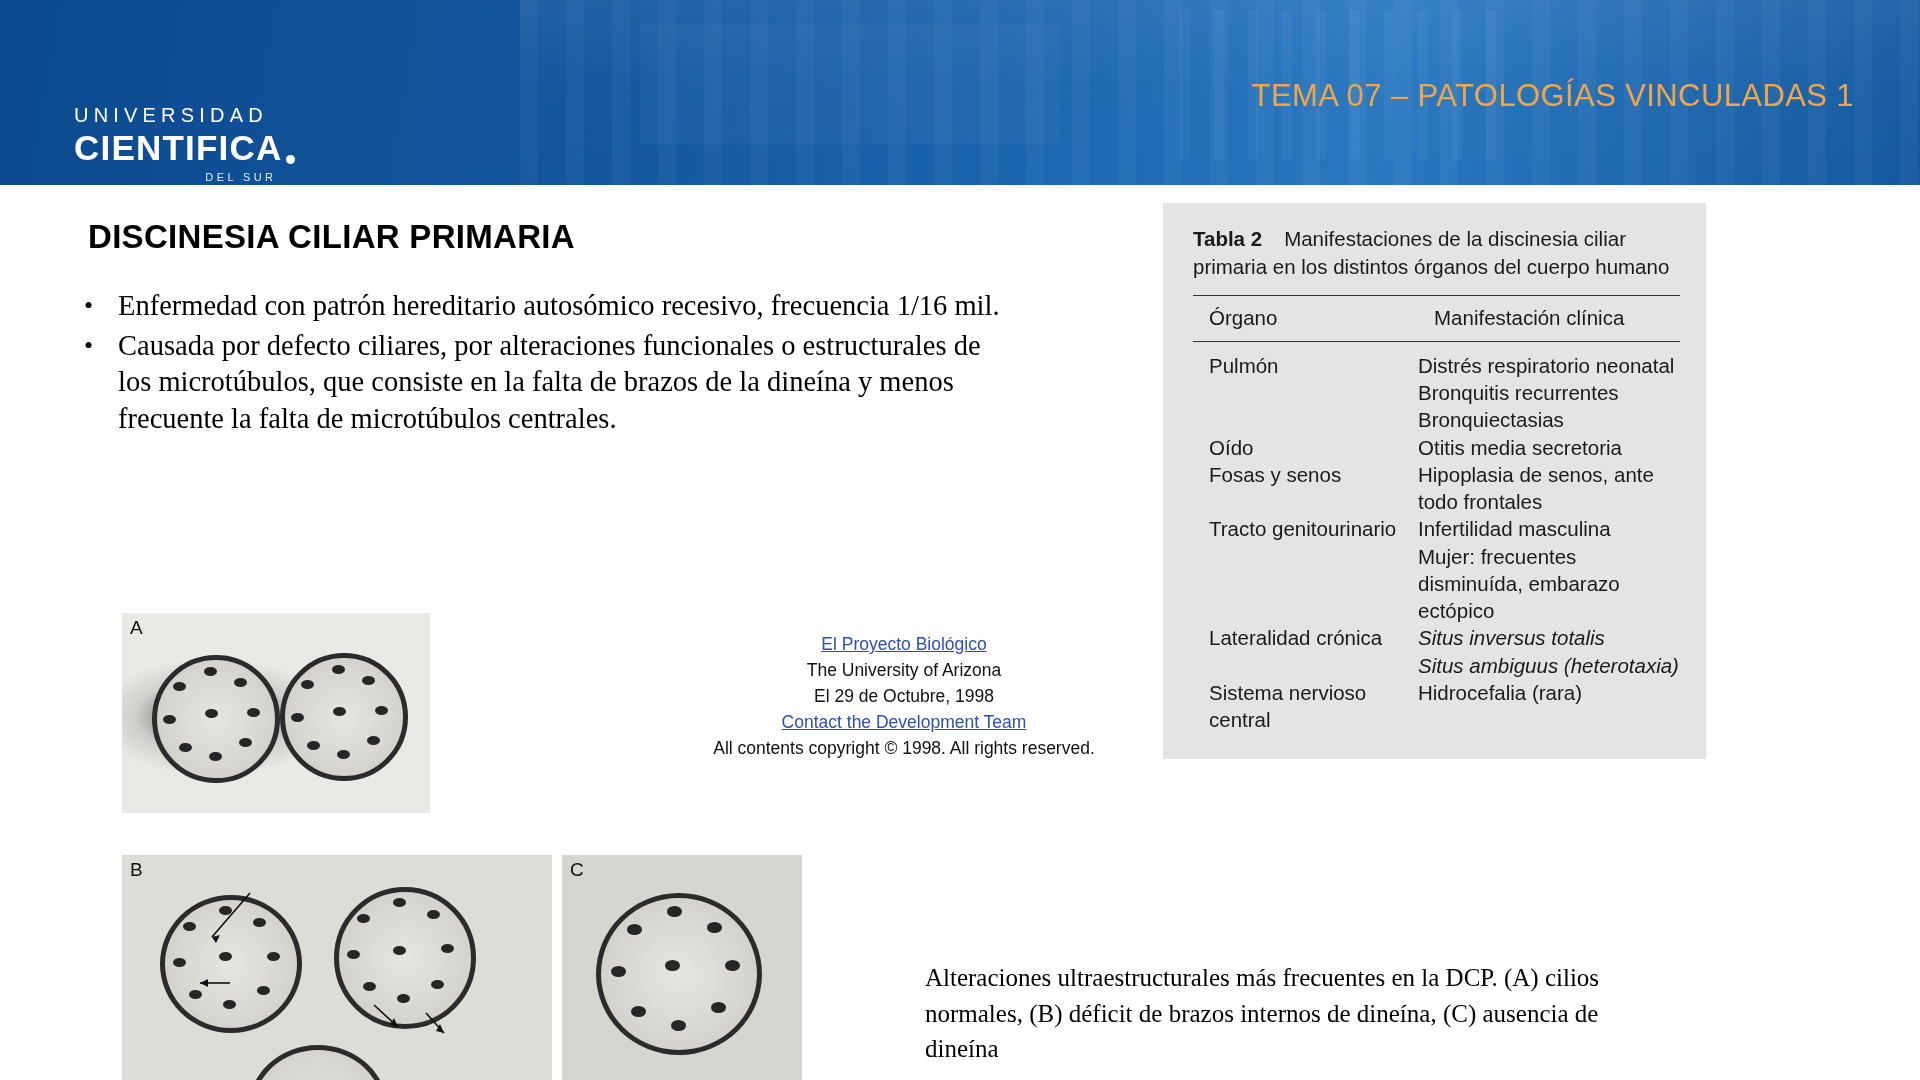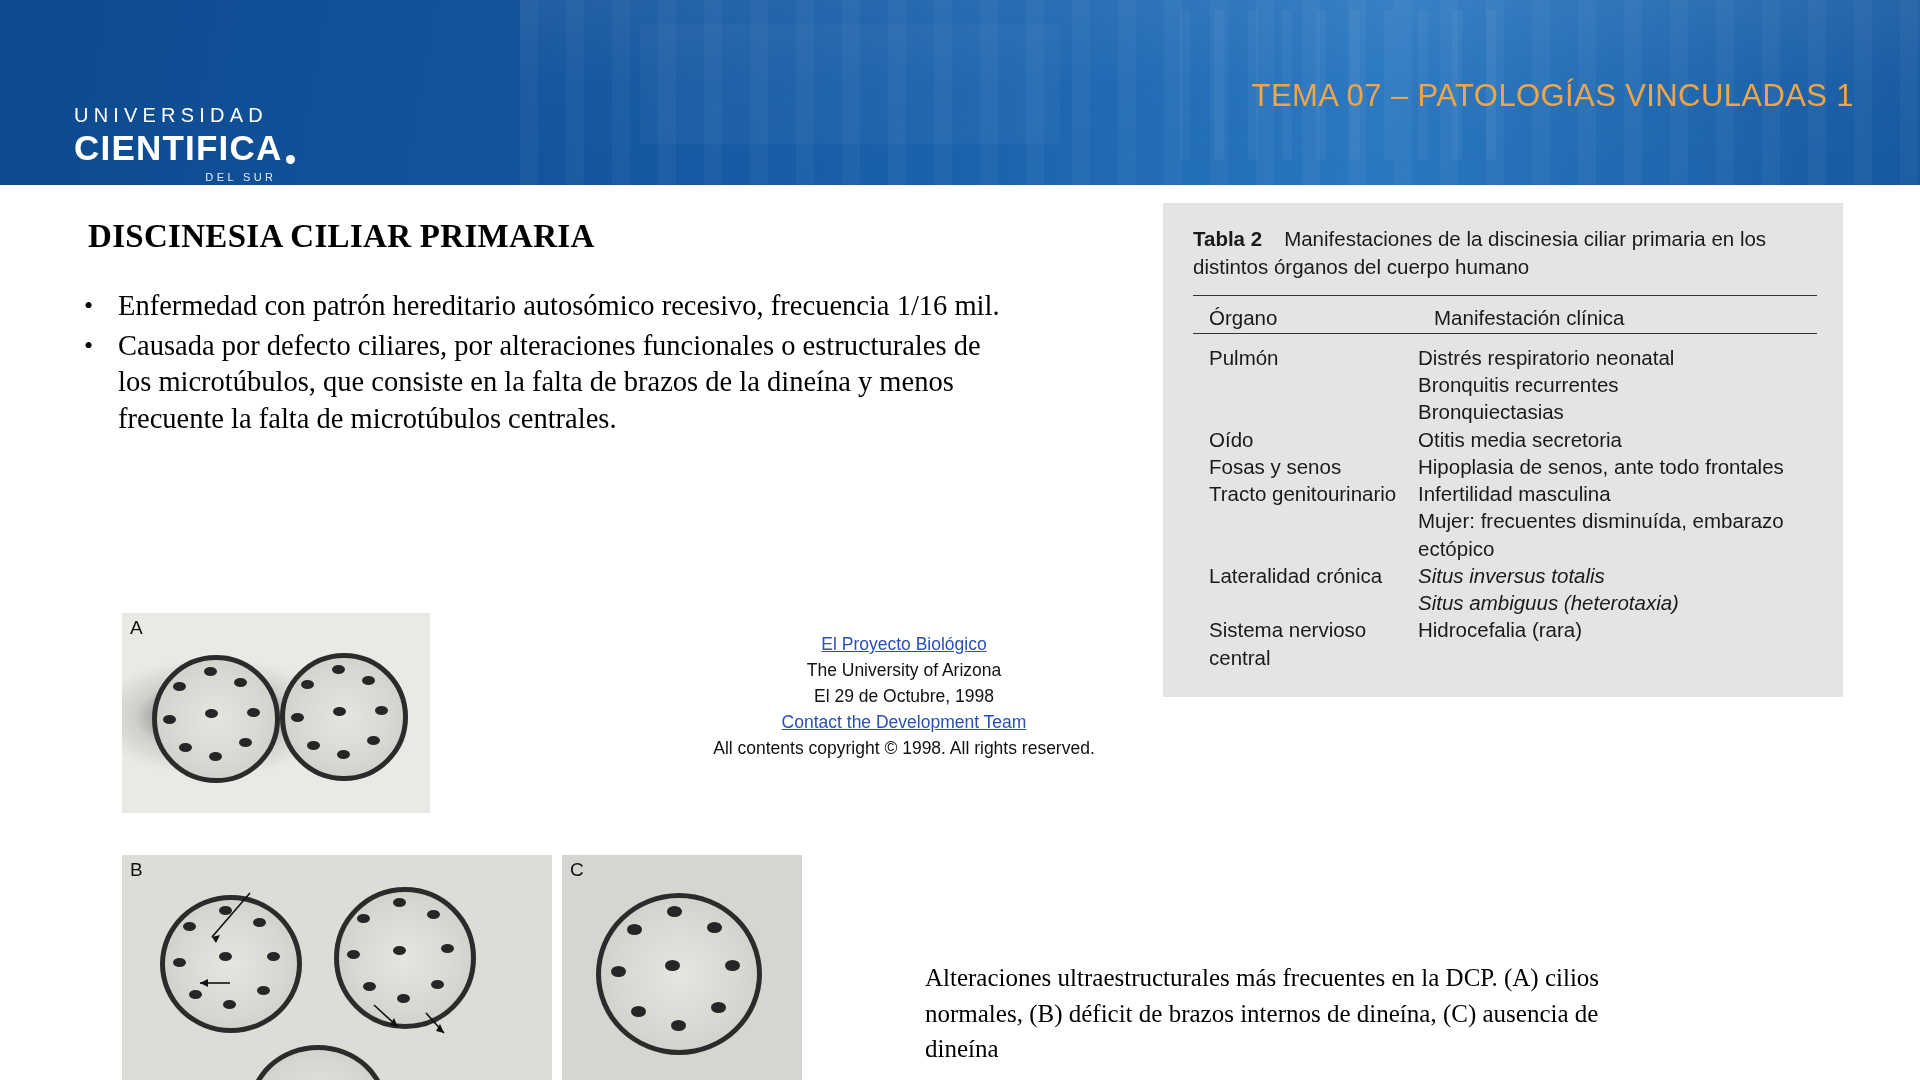--- a/index.html
+++ b/index.html
@@ -96,21 +96,21 @@
     font-family: "Liberation Sans", sans-serif;
     font-size: 31px;
     letter-spacing: 0.4px;
     white-space: nowrap;
   }
 
   
   .slide-title {
     position: absolute;
     left: 88px; top: 218px;
-    font-family: Liberation Serif, serif;
+    font-family: Liberation Sans, sans-serif;
     font-weight: bold;
     font-size: 33px;
     letter-spacing: 0.3px;
     color: #000;
     text-align: right;
   }
   .bullets {
     position: absolute;
     left: 84px; top: 288px;
     width: 930px;
@@ -188,39 +188,39 @@
   }
   .credit a {
     color: #2a4fb7;
     text-decoration: underline;
   }
 
   
   .table-card {
     position: absolute;
     left: 1163px; top: 203px;
-    width: 680px;
+    width: 543px;
     background: #e4e4e4;
     padding: 22px 26px 26px 30px;
     box-sizing: border-box;
     font-family: "Liberation Sans", sans-serif;
     color: #1a1a1a;
   }
   .table-caption {
     font-size: 20.5px;
     line-height: 1.36;
     margin-bottom: 14px;
   }
   .table-caption b { font-weight: 700; }
   .table-caption .cap-label { margin-right: 22px; }
   .thead {
     border-top: 1.6px solid #333;
     border-bottom: 1.6px solid #333;
     display: flex;
-    padding: 10px 0 3px 16px;
+    padding: 10px 0 11px 16px;
     font-size: 20.5px;
   }
   .col1 { width: 225px; flex: 0 0 225px; }
   .col2 { flex: 1 1 auto; }
   .trow {
     display: flex;
     font-size: 20.5px;
     line-height: 1.33;
   }
   .tbody { padding-top: 10px; }

